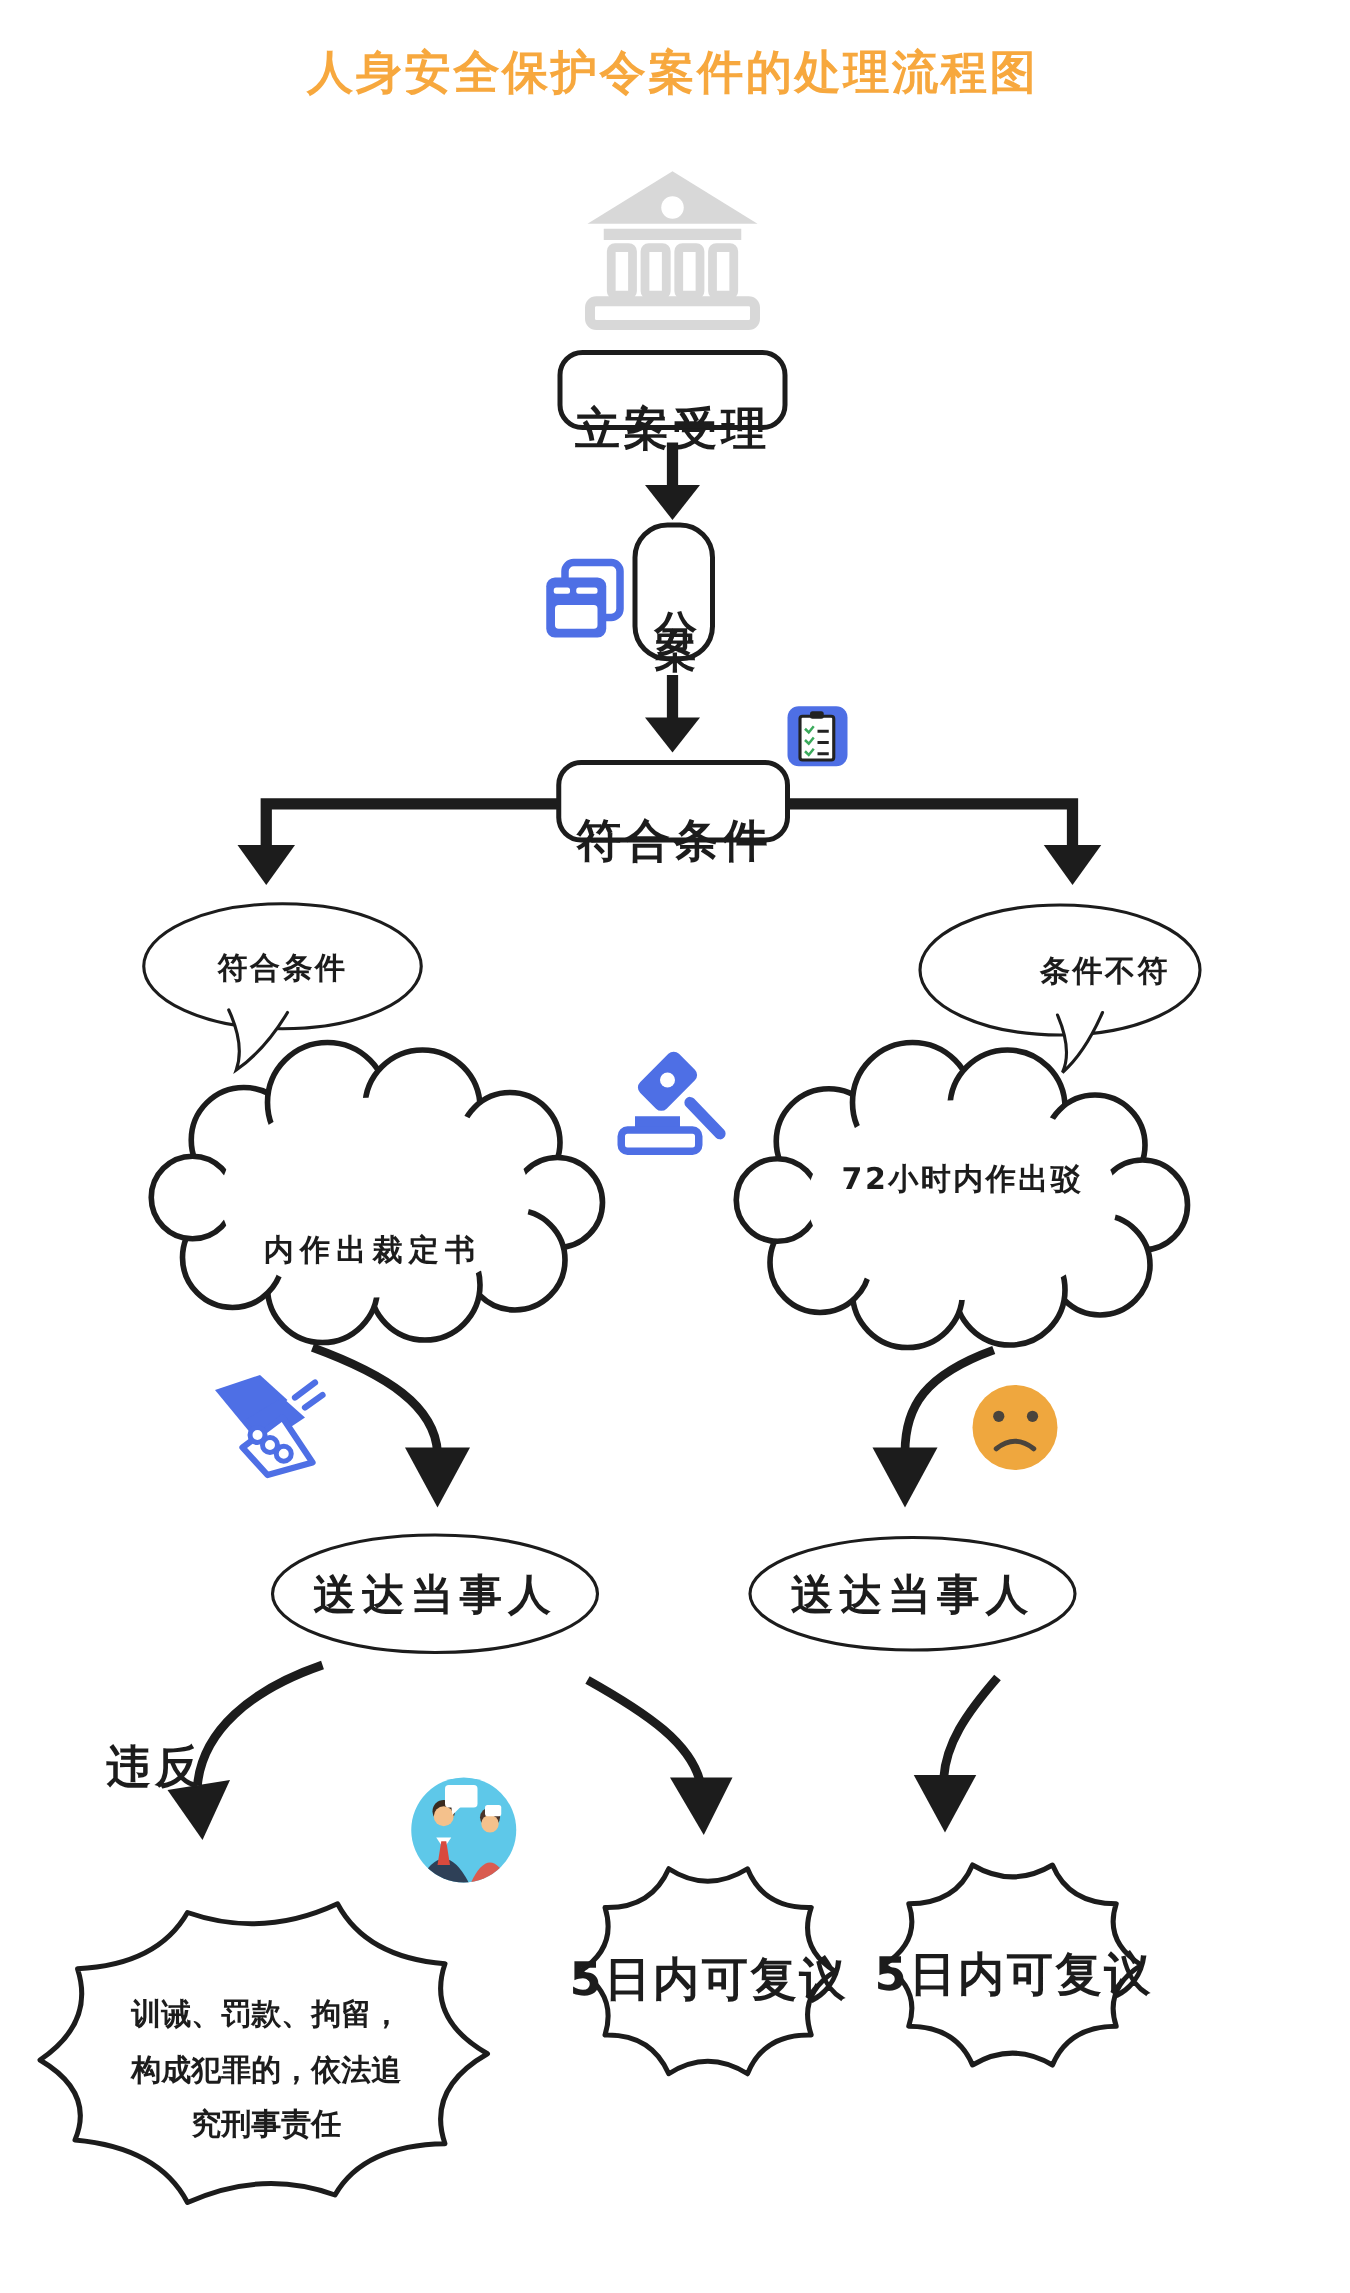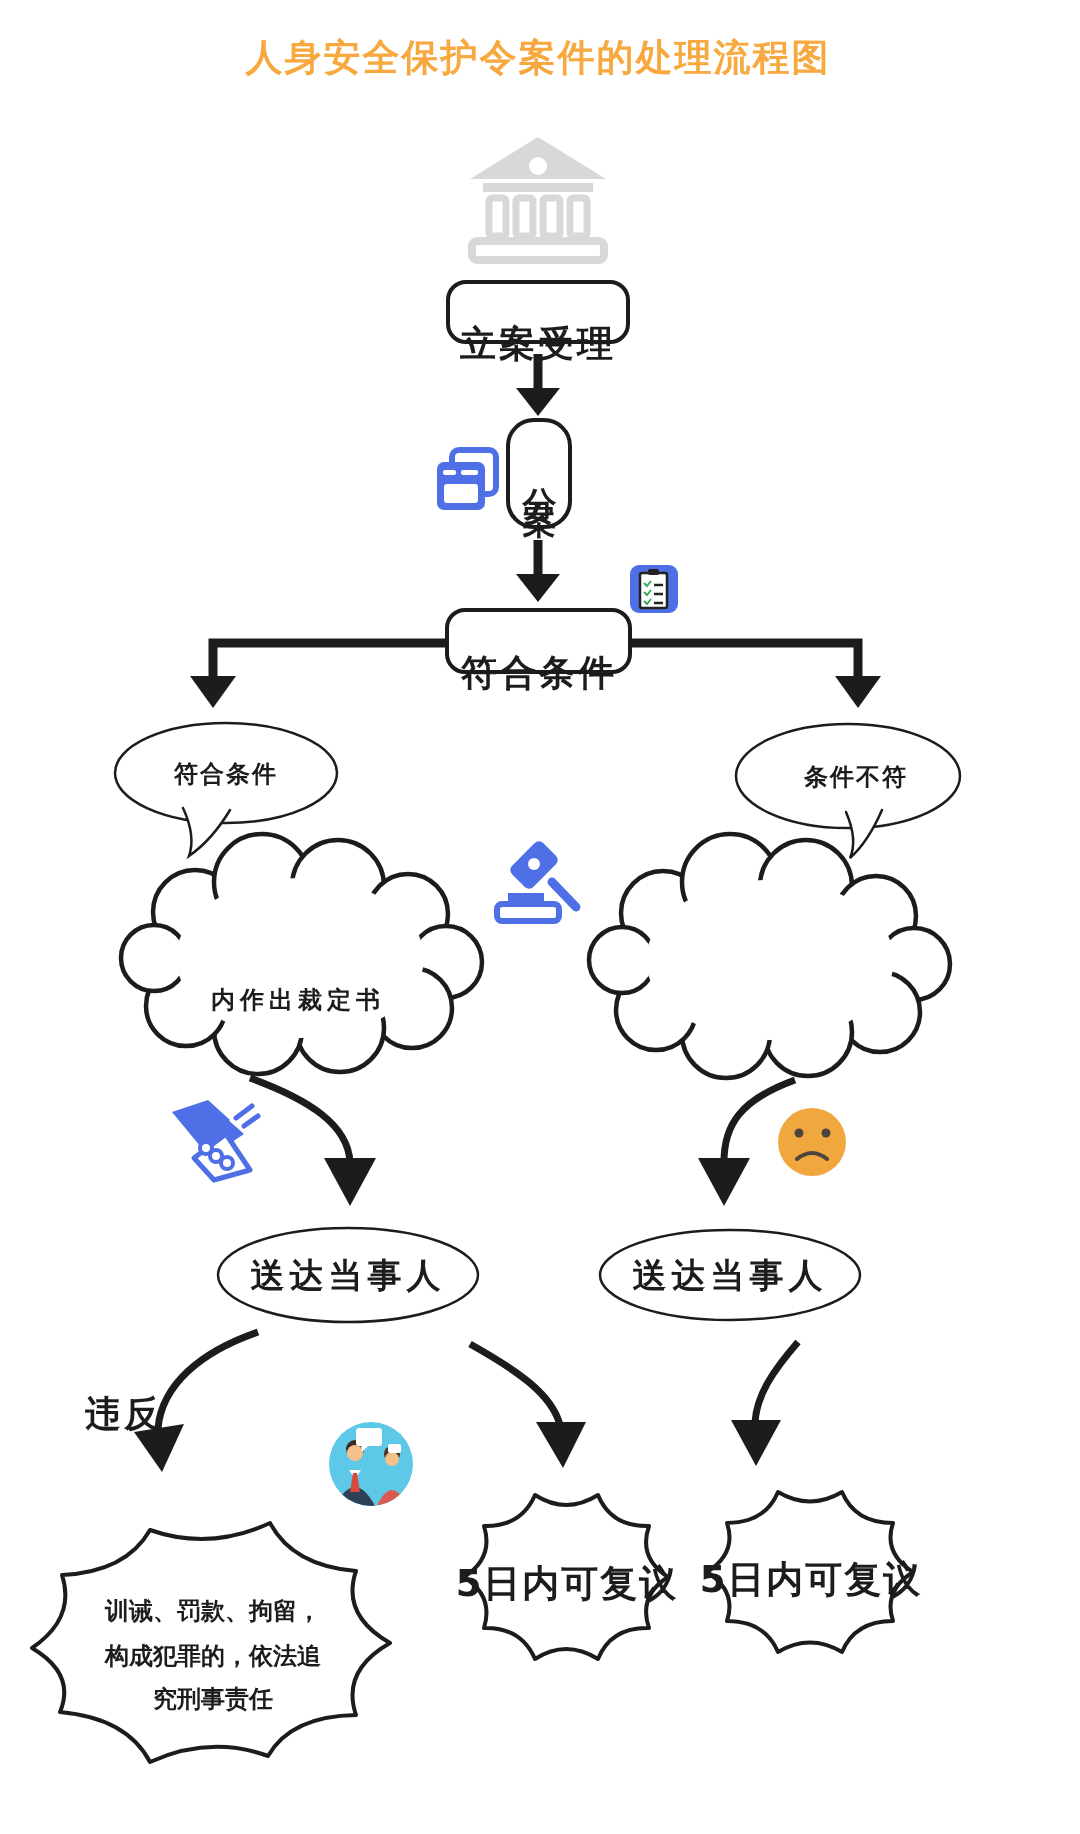--- a/index.html
+++ b/index.html
@@ -188,24 +188,25 @@
 <div class="txt title" style="left:538px;top:58px;color:#F7A83E;">人身安全保护令案件的处理流程图</div>
 
 <div class="txt t36" style="left:538px;top:313px;">立案受理</div>
 
 <div class="txt t34 vertical" style="left:540px;top:474px;">分案</div>
 
 <div class="txt t36" style="left:539px;top:642px;">符合条件</div>
 
 <div class="txt t33" style="left:226px;top:774px;">符合条件</div>
 
-<div class="txt t33" style="left:856px;top:777px;">条件不符</div>
+<div class="txt t33" style="left:884px;top:777px;">条件不符</div>
 
 <div class="txt t33" style="left:298px;top:989px;letter-spacing:5px;margin-top:11px;">内作出裁定书</div>
 
+<div class="txt t33" style="left:770px;top:943px;">72小时内作出驳</div>
 
 <div class="txt t34" style="left:348px;top:1276px;">送达当事人</div>
 
 <div class="txt t34" style="left:730px;top:1276px;">送达当事人</div>
 
 <div class="txt t36" style="left:124px;top:1383px;">违反</div>
 
 <div class="txt t33" style="left:213px;top:1656px;letter-spacing:0;">构成犯罪的，依法追</div>
 <div class="txt t33" style="left:213px;top:1611px;letter-spacing:0;">训诫、罚款、拘留，</div>
 <div class="txt t33" style="left:213px;top:1699px;letter-spacing:0;">究刑事责任</div>

